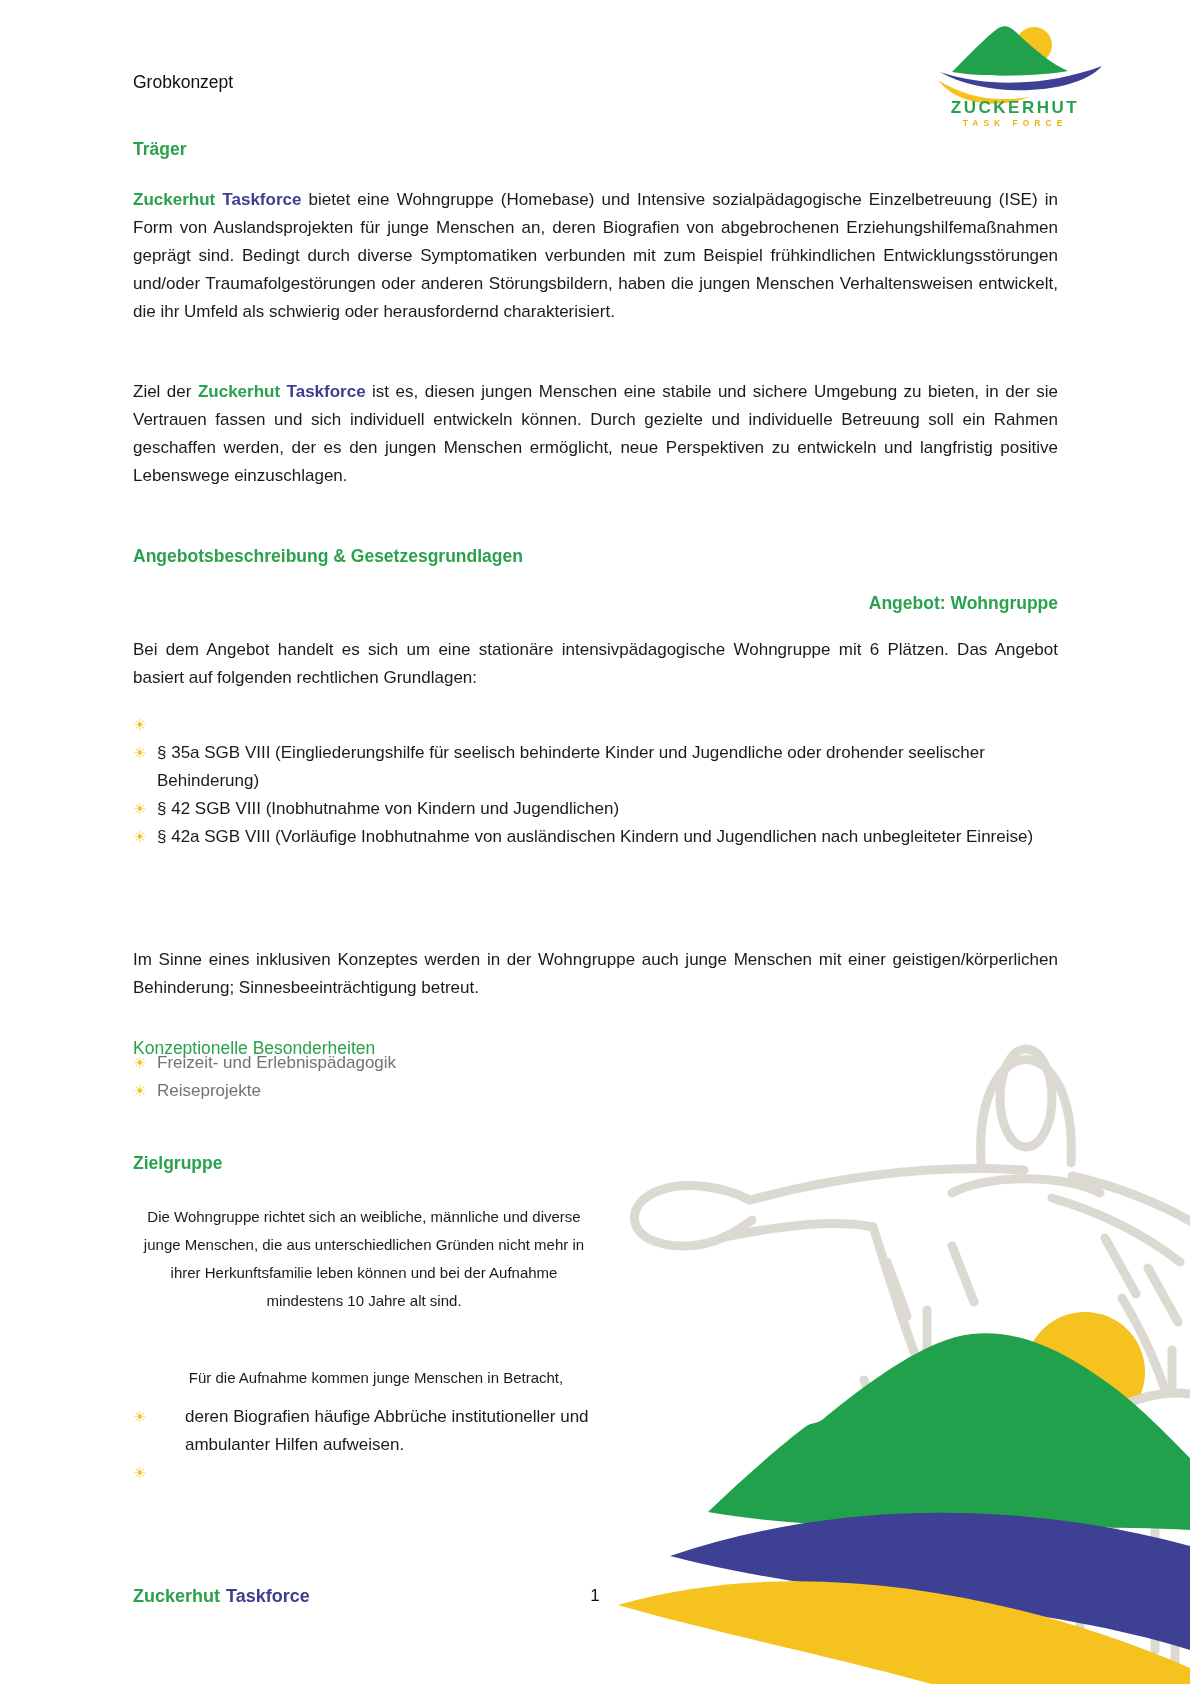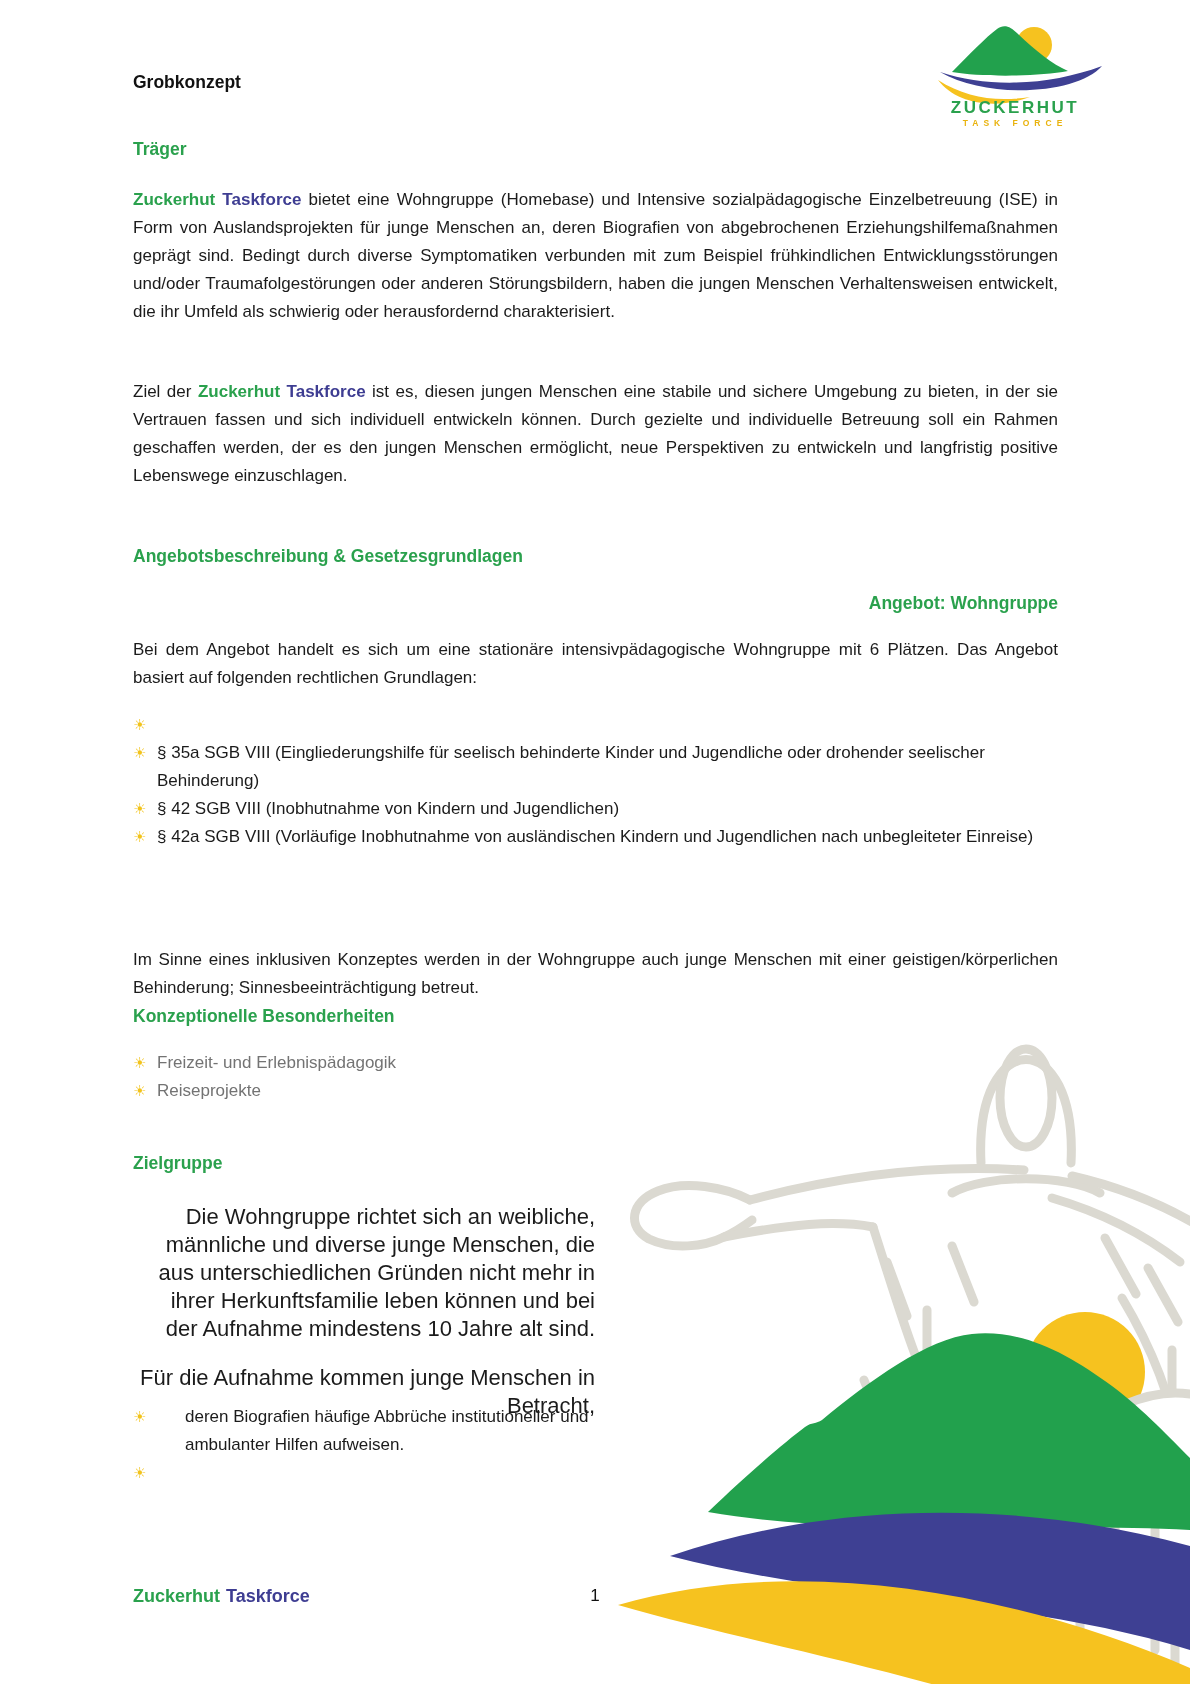--- a/index.html
+++ b/index.html
@@ -4,25 +4,25 @@
 <style>
   html,body{margin:0;padding:0;background:#888;}
   .page{
     position:relative;width:1190px;height:1684px;margin:0 auto;
     background:#ffffff;overflow:hidden;
     font-family:"Liberation Sans","DejaVu Sans",sans-serif;
     color:#1b1b1b;
   }
   .content{position:absolute;left:133px;top:0;width:925px;}
   .blk{position:absolute;left:0;width:925px;}
-  .doc-title{font-size:17.5px;font-weight:bold;color:#111;}
+  .doc-title{font-size:17.5px;font-weight:normal;color:#111;}
   .h-green{font-size:17.5px;font-weight:bold;color:#2aa14d;}
   .h-green-reg{font-size:17.5px;font-weight:normal;color:#2aa14d;}
   .para{font-size:17px;line-height:28px;text-align:justify;}
-  .para-left{font-size:22px;line-height:28px;text-align:right;}
+  .para-left{font-size:15px;line-height:28px;text-align:center;}
   .brand-g{color:#2aa14d;font-weight:bold;}
   .brand-b{color:#3e3d92;font-weight:bold;}
   .centered{text-align:right;}
   ul.sun-list{list-style:none;margin:0;padding:0;}
   ul.sun-list li{
     position:relative;font-size:17px;line-height:28px;
   }
   ul.sun-list.indent-sm li{padding-left:24px;}
   ul.sun-list.indent-lg li{padding-left:52px;}
   ul.sun-list li .sun{
@@ -129,32 +129,32 @@
 
     <ul class="blk sun-list indent-sm" style="top:711px;">
       <li class="gap-after"><span class="sun">☀</span></li>
       <li><span class="sun">☀</span><span class="li-text">§ 35a SGB VIII (Eingliederungshilfe für seelisch behinderte Kinder und Jugendliche oder drohender seelischer Behinderung)</span></li>
       <li><span class="sun">☀</span><span class="li-text">§ 42 SGB VIII (Inobhutnahme von Kindern und Jugendlichen)</span></li>
       <li><span class="sun">☀</span><span class="li-text">§ 42a SGB VIII (Vorläufige Inobhutnahme von ausländischen Kindern und Jugendlichen nach unbegleiteter Einreise)</span></li>
     </ul>
 
     <div class="blk para" style="top:926px;margin-top:20px;">Im Sinne eines inklusiven Konzeptes werden in der Wohngruppe auch junge Menschen mit einer geistigen/körperlichen Behinderung; Sinnesbeeinträchtigung betreut.</div>
 
-    <div class="blk h-green-reg" style="top:1006px;font-weight:bold;">Konzeptionelle Besonderheiten</div>
+    <div class="blk h-green-reg" style="top:1038px;">Konzeptionelle Besonderheiten</div>
 
     <ul class="blk sun-list indent-sm green-items" style="top:1049px;">
       <li><span class="sun">☀</span><span class="li-text">Freizeit- und Erlebnispädagogik</span></li>
       <li><span class="sun">☀</span><span class="li-text">Reiseprojekte</span></li>
     </ul>
 
     <div class="blk h-green" style="top:1153px;">Zielgruppe</div>
 
     <div class="blk para-left narrow" style="top:1203px;">Die Wohngruppe richtet sich an weibliche, männliche und diverse junge Menschen, die aus unterschiedlichen Gründen nicht mehr in ihrer Herkunftsfamilie leben können und bei der Aufnahme mindestens 10 Jahre alt sind.</div>
 
-    <div class="blk para-left narrow" style="top:1364px;">Für die Aufnahme kommen junge Menschen in Betracht,</div>
+    <div class="blk para-left narrow" style="top:1364px;margin-left:12px;">Für die Aufnahme kommen junge Menschen in Betracht,</div>
 
     <ul class="blk sun-list indent-lg" style="top:1403px;width:480px;">
       <li><span class="sun">☀</span><span class="li-text">deren Biografien häufige Abbrüche institutioneller und ambulanter Hilfen aufweisen.</span></li>
       <li><span class="sun">☀</span></li>
     </ul>
 
   </div>
 
   <div class="footer-brand"><span class="brand-g">Zuckerhut</span><span class="brand-b">Taskforce</span></div>
 

